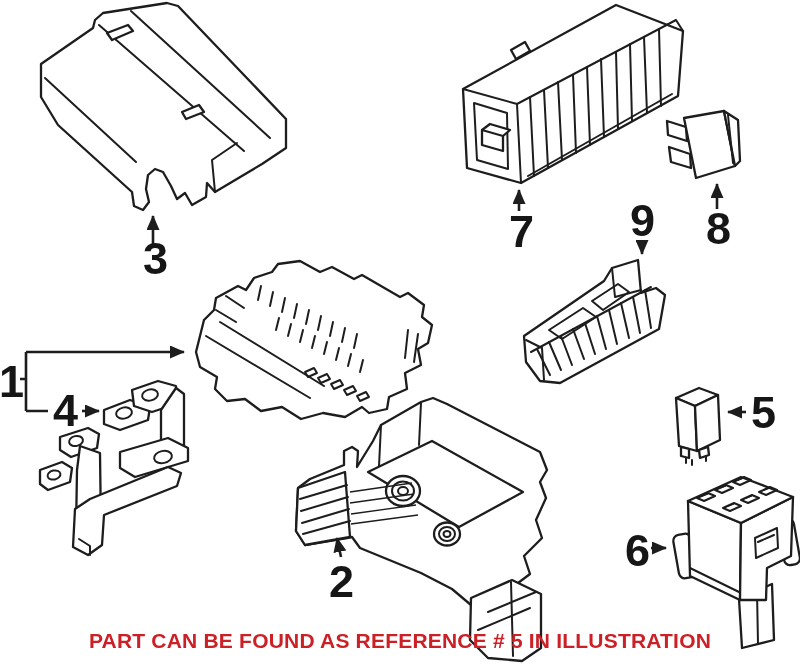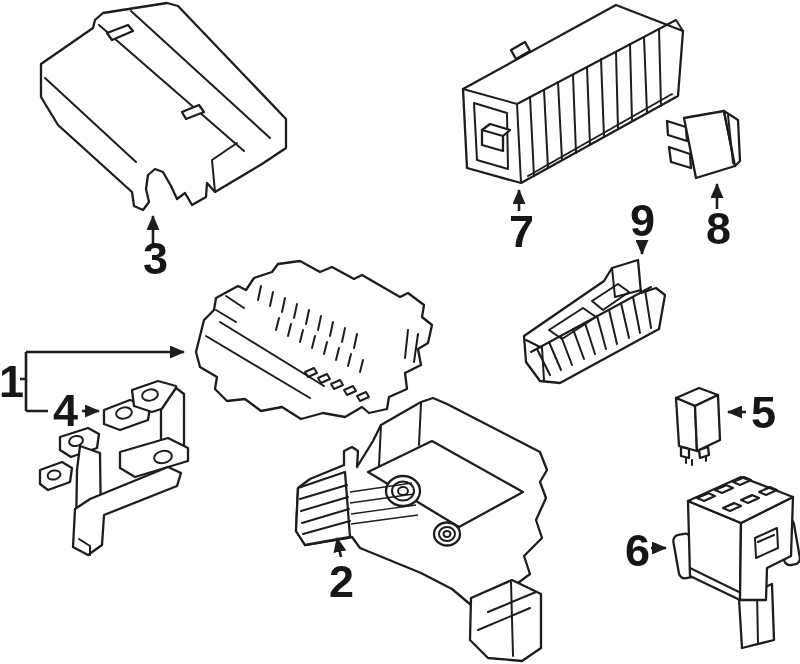--- a/index.html
+++ b/index.html
@@ -165,14 +165,15 @@
   <div class="num" style="left:11px;top:381px">1</div>
   <div class="num" style="left:341px;top:581px">2</div>
   <div class="num" style="left:155px;top:258px">3</div>
   <div class="num" style="left:65px;top:410px">4</div>
   <div class="num" style="left:763px;top:412px">5</div>
   <div class="num" style="left:637px;top:550px">6</div>
   <div class="num" style="left:521px;top:231px">7</div>
   <div class="num" style="left:718px;top:228px">8</div>
   <div class="num" style="left:642px;top:220px">9</div>
 
+  <div class="caption">PART CAN BE FOUND AS REFERENCE # 5 IN ILLUSTRATION</div>
 
 </div>
 
 </body></html>

